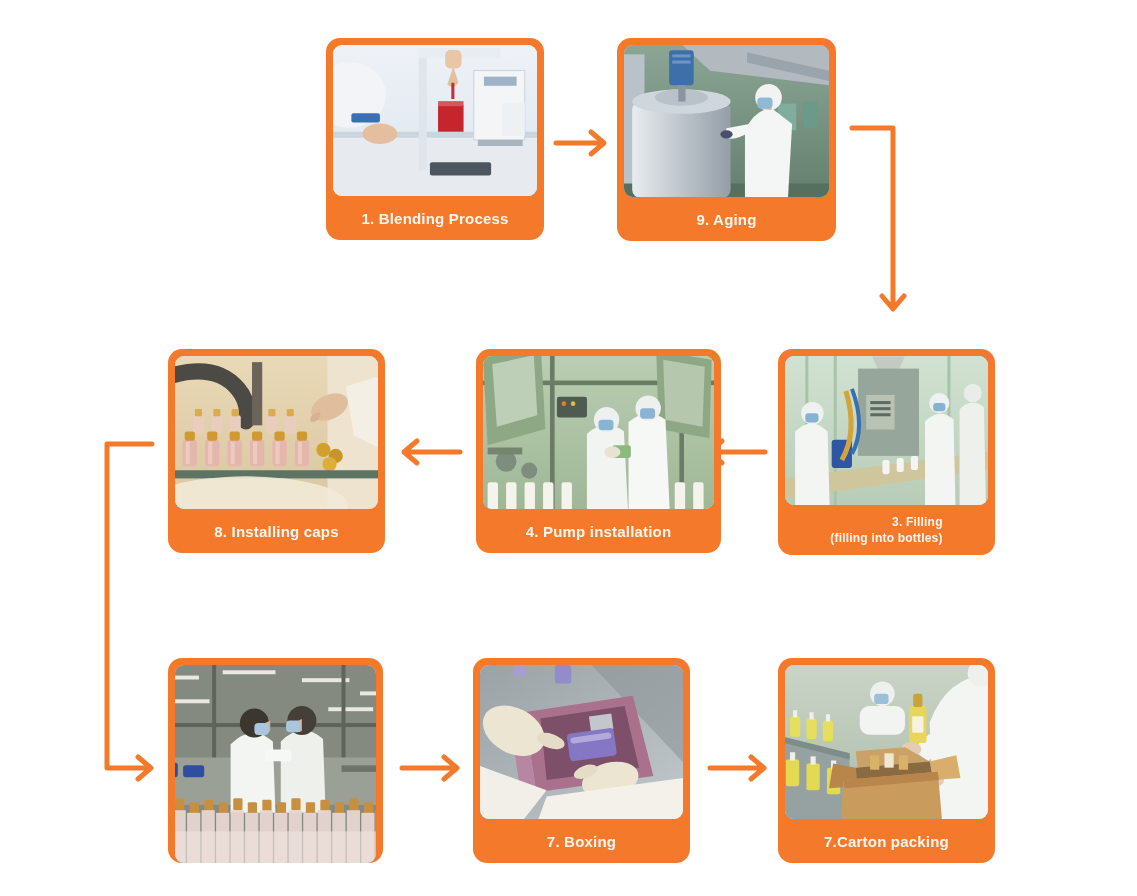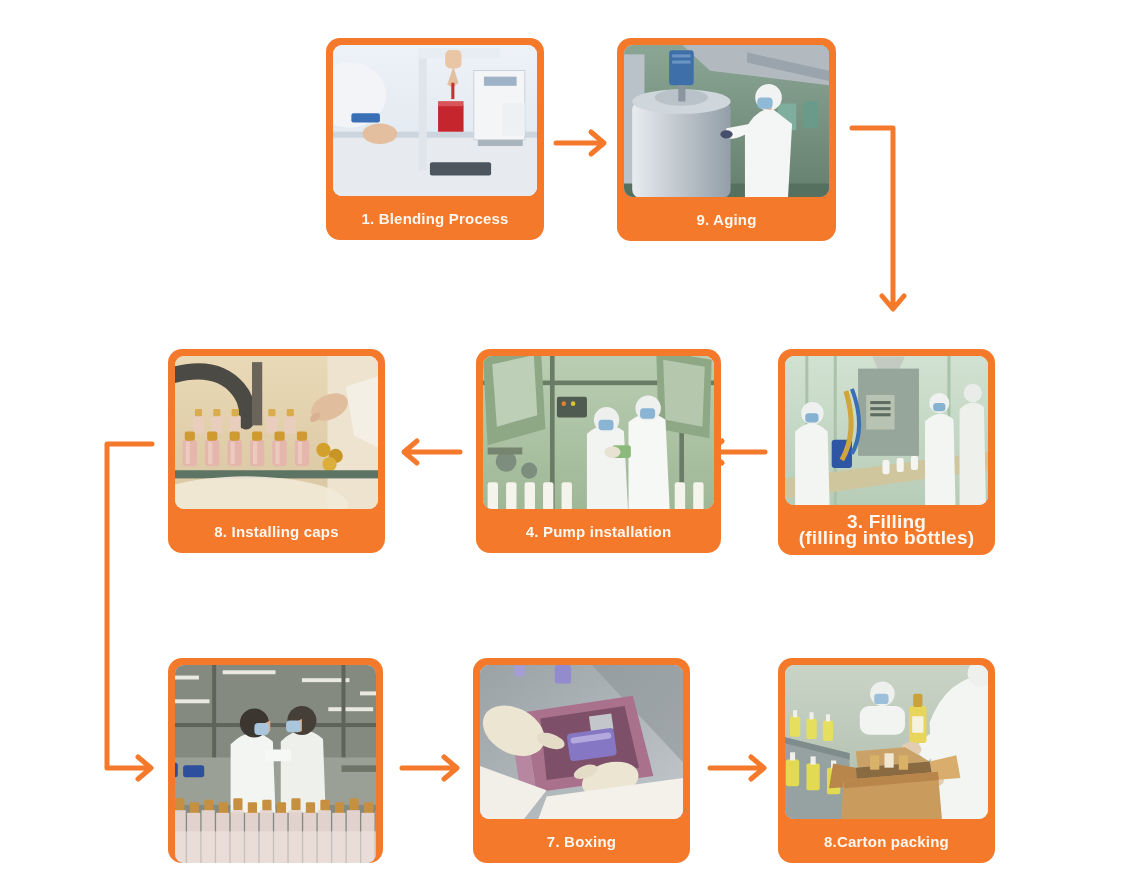--- a/index.html
+++ b/index.html
@@ -2,24 +2,24 @@
 <html><head>
 <meta charset="utf-8">
 <style>
   html,body{margin:0;padding:0;background:#ffffff;}
   .canvas{position:relative;width:1137px;height:896px;background:#ffffff;overflow:hidden;
           font-family:"Liberation Sans",sans-serif;}
   .card{position:absolute;background:#f5792a;border-radius:14px;padding:7px 7px 0;
         display:flex;flex-direction:column;box-sizing:border-box;}
   .photo{flex:1;border-radius:9px;overflow:hidden;background:#dfe3e6;}
   .photo svg{width:100%;height:100%;display:block;}
-  .caption{display:flex;align-items:center;justify-content:center;text-align:center;
+  .caption{display:flex;align-items:center;justify-content:center;text-align:right;
            color:#fdf7f0;font-weight:bold;font-size:15px;letter-spacing:.2px;height:44px;
            line-height:17px;white-space:pre-line;}
-  .two-line .caption{height:50px;font-size:19px;line-height:16px;}
+  .two-line .caption{height:50px;font-size:12px;line-height:16px;}
   .c1{left:326px;top:38px;width:218px;height:202px}
   .c2{left:617px;top:38px;width:219px;height:203px}
   .c3{left:778px;top:349px;width:217px;height:206px}
   .c4{left:476px;top:349px;width:245px;height:204px}
   .c5{left:168px;top:349px;width:217px;height:204px}
   .c6{left:168px;top:658px;width:215px;height:205px}
   .c7{left:473px;top:658px;width:217px;height:205px}
   .c8{left:778px;top:658px;width:217px;height:205px}
   .arrows{position:absolute;left:0;top:0;width:1137px;height:896px;pointer-events:none;}
   .arrows path{stroke:#f5792a;stroke-width:5;fill:none;stroke-linecap:round;stroke-linejoin:round;}
@@ -428,16 +428,16 @@
         <polygon points="70,100 142,94 146,114 72,120" fill="#8a6a40"></polygon>
         <g>
             <rect x="84" y="88" width="9" height="14" fill="#d9b268"></rect>
             <rect x="98" y="86" width="9" height="14" fill="#f0e6d2"></rect>
             <rect x="112" y="88" width="9" height="14" fill="#d9b268"></rect>
           </g>
         <polygon points="58,112 150,104 154,150 56,150" fill="#c99c5e"></polygon>
         <polygon points="58,112 150,104 151,112 59,120" fill="#b8854a"></polygon>
       </svg>
     </div>
-    <div class="caption">8.Carton packing</div>
+    <div class="caption">7.Carton packing</div>
   </div>
 
 </div>
 
 </body></html>

